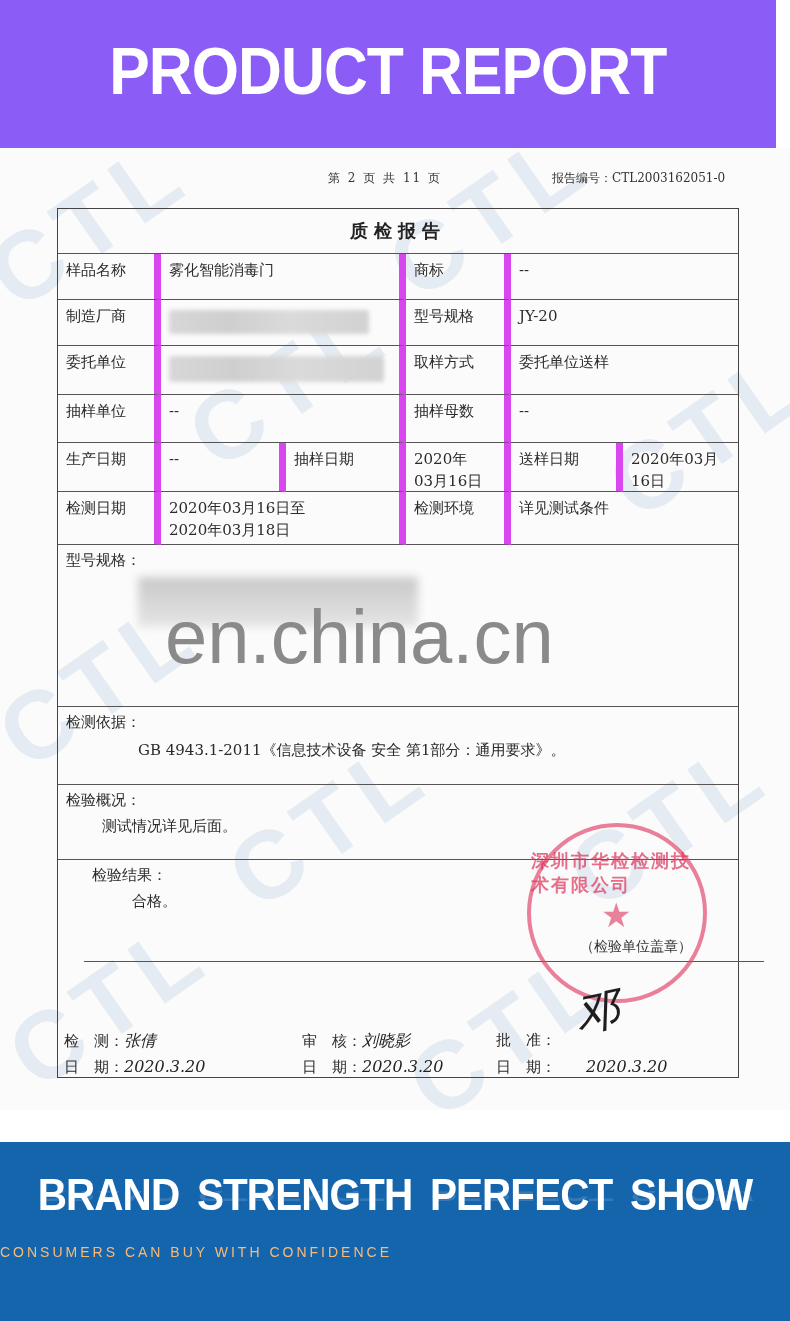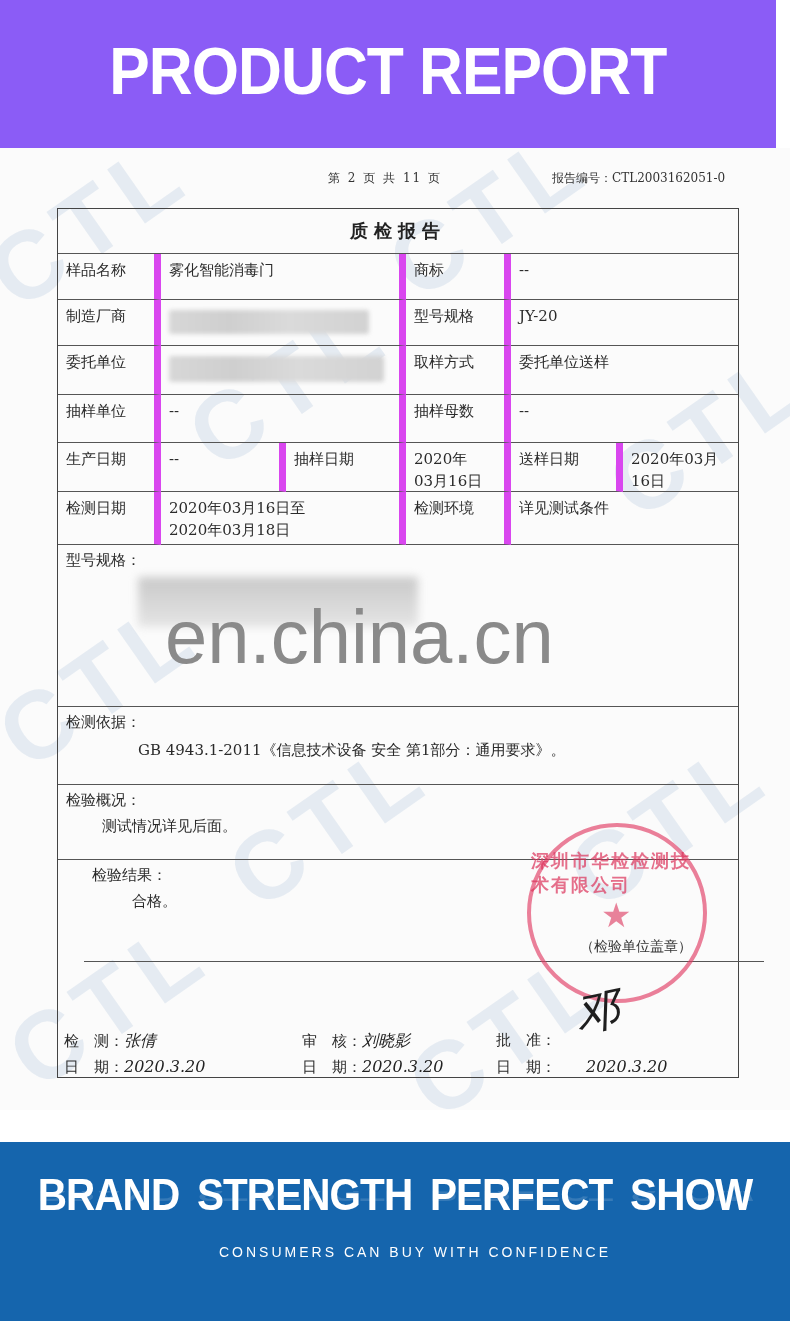--- a/index.html
+++ b/index.html
@@ -88,22 +88,22 @@
       font-size: 44px; letter-spacing: -1px; word-spacing: 8px;
       transform: scaleX(0.92);
     }
     .bottom-banner .headline-reflect {
       position: absolute; left: 0; width: 790px; top: 64px; text-align: center;
       font-family: "Liberation Sans", sans-serif; font-weight: bold; color: rgba(255,255,255,0.14);
       font-size: 44px; letter-spacing: -1px; word-spacing: 8px;
       transform: scaleX(0.92) scaleY(-0.5); transform-origin: center top; height: 30px; overflow: hidden;
     }
     .bottom-banner .tagline {
-      position: absolute; left: 0; width: 790px; top: 102px; text-align: center;
-      font-family: "Liberation Sans", sans-serif; color: #ffffff; font-size: 14px; letter-spacing: 3px; padding-left: 40px;
+      position: absolute; left: 0; width: 790px; top: 102px; 
+      font-family: "Liberation Sans", sans-serif; color: #fdba74; font-size: 14px; letter-spacing: 3px;
     }
   </style>
 </head>
 <body>
 
 <div class="top-banner">
   <div class="title">PRODUCT REPORT</div>
 </div>
 
 <div class="doc">

